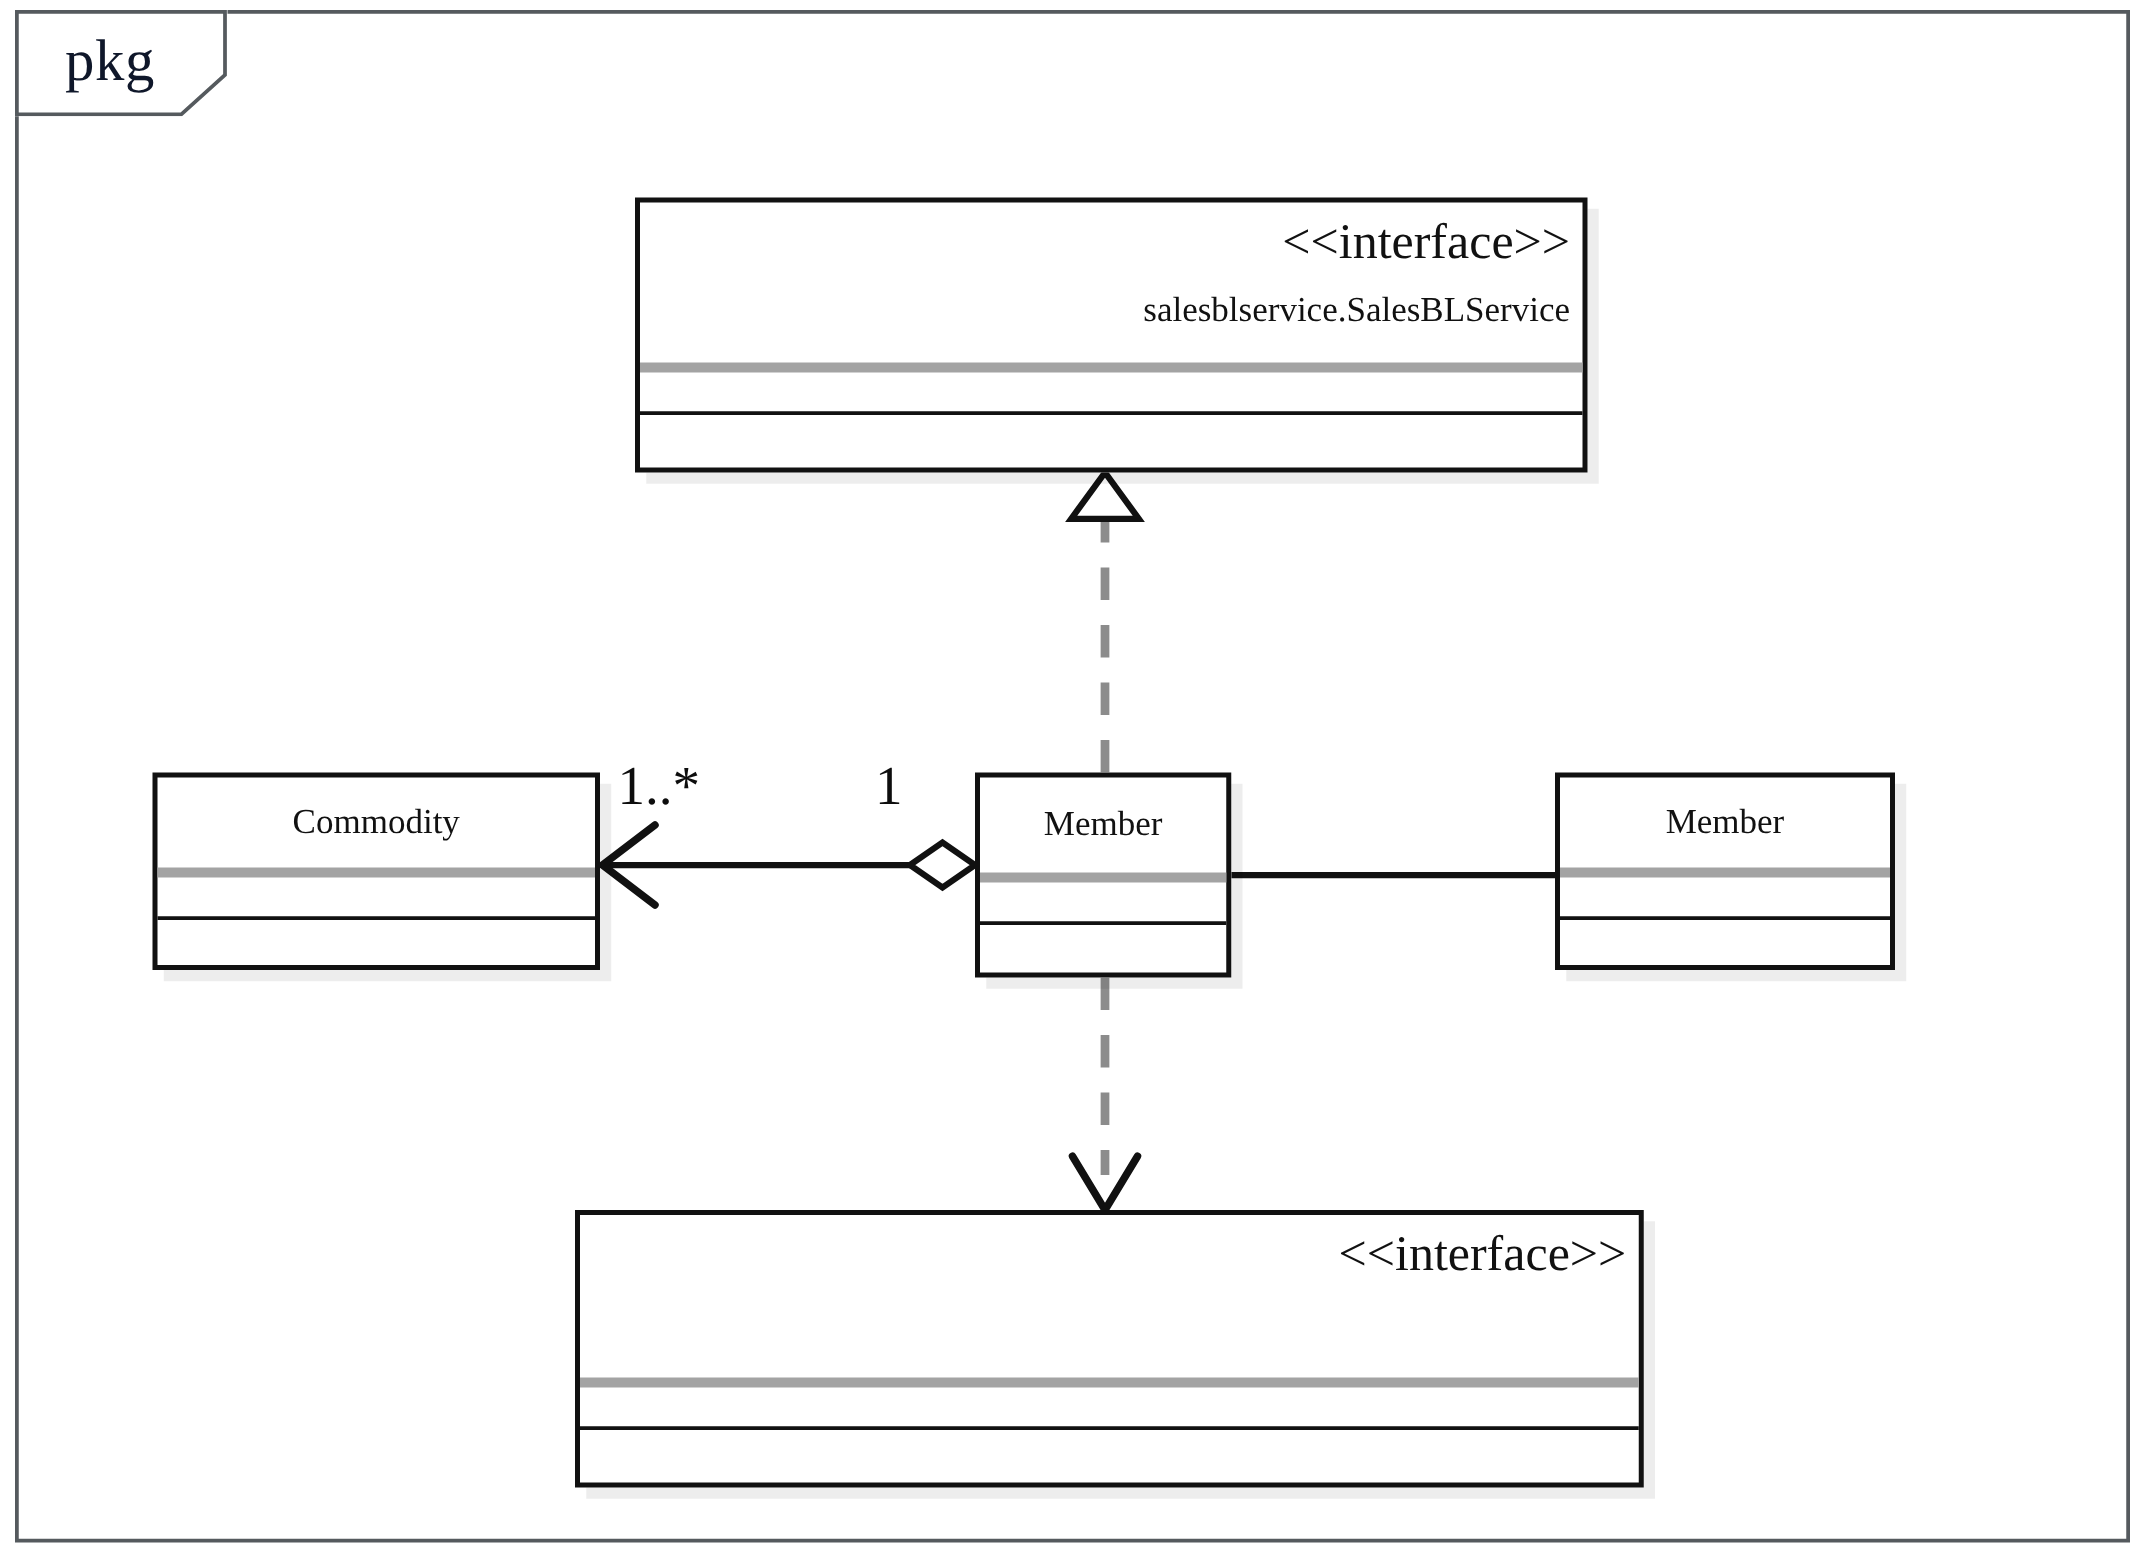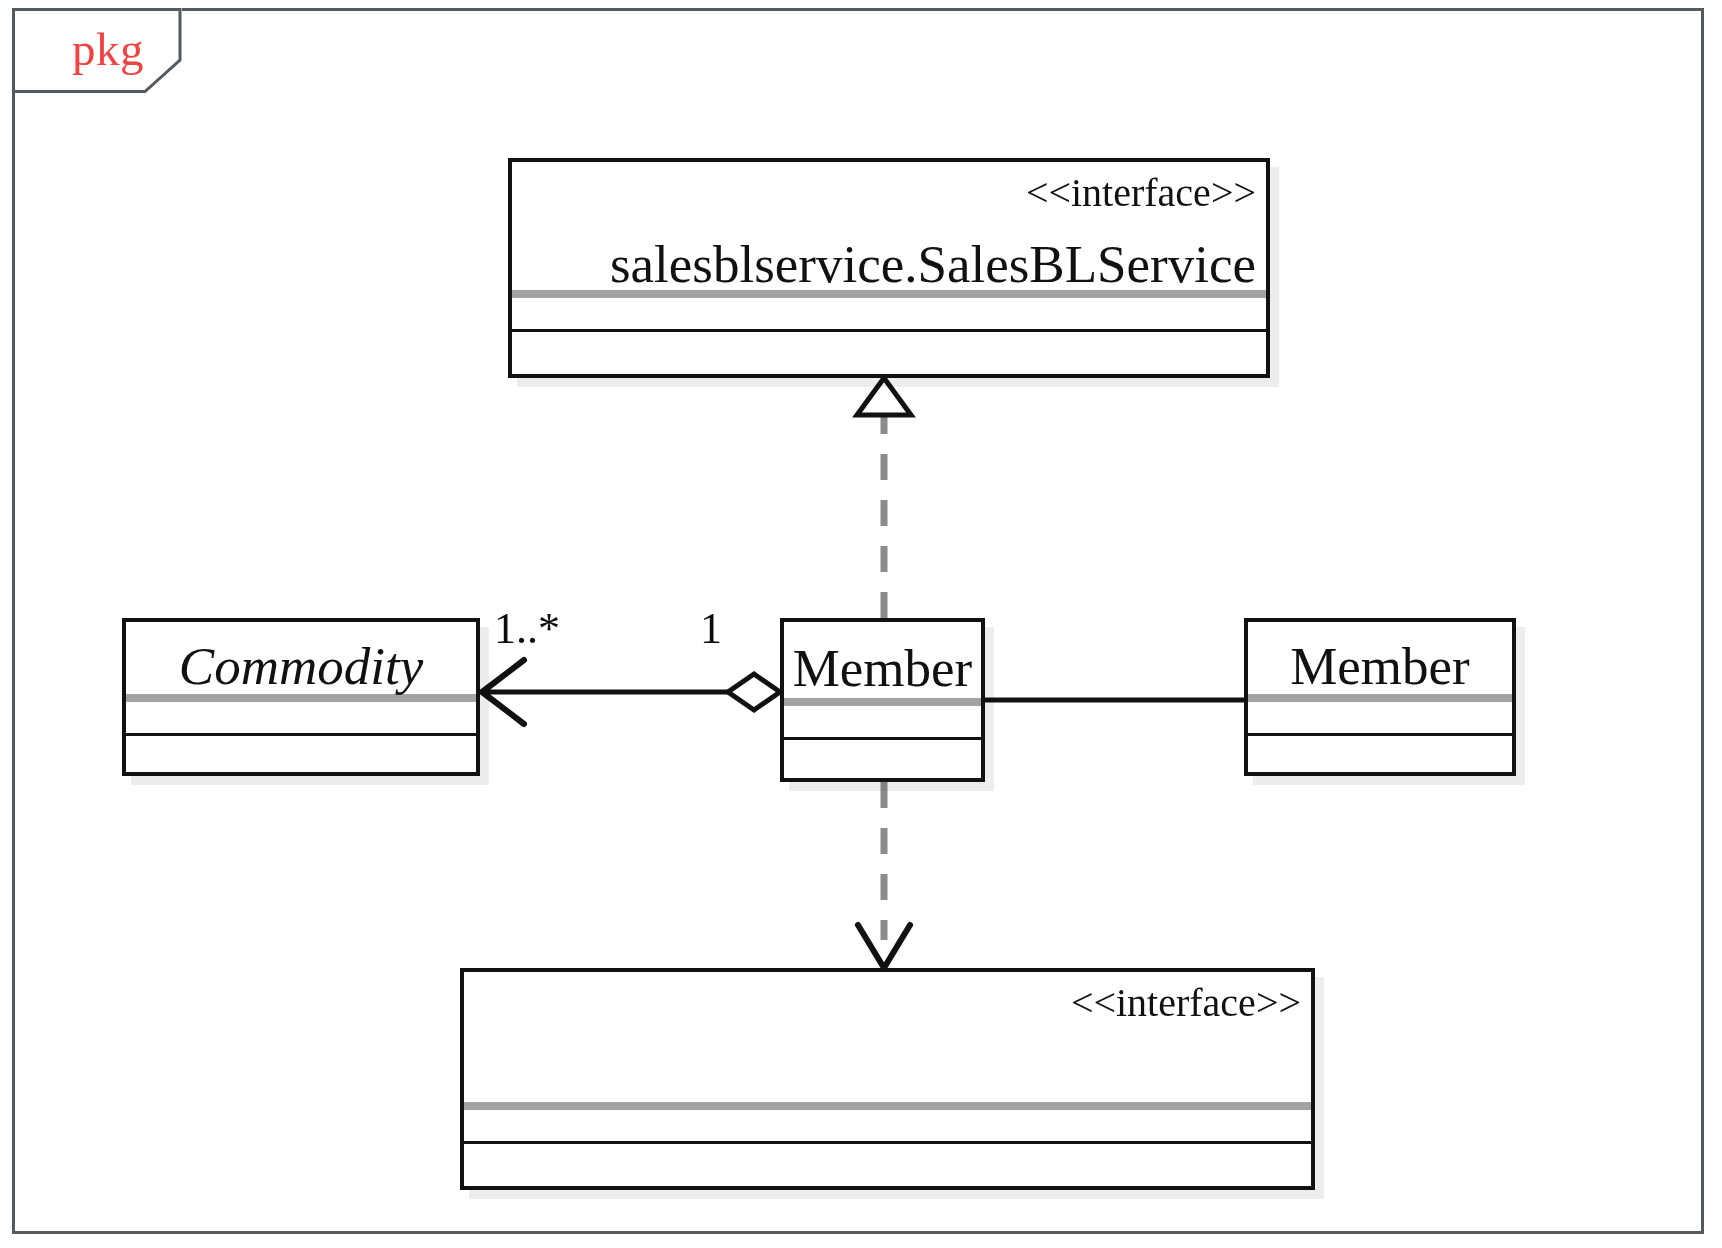--- a/index.html
+++ b/index.html
@@ -39,22 +39,21 @@
     background: #ffffff;
   }
   #pkg-tab svg { display:block; }
   #pkg-label {
     position: absolute;
     left: 40px;
     top: 13px;
     font-size: 47px;
     line-height: 56px;
     letter-spacing: .5px;
-    color: #ef4444;
-    margin-left: 20px;
+    color: #0f172a;
   }
 
   
   .uml-box {
     position: absolute;
     box-sizing: border-box;
     background: #ffffff;
     border: 4px solid #111111;
     box-shadow: 9px 9px 0 0 rgba(0,0,0,0.07);
   }
@@ -65,45 +64,44 @@
     border-bottom: 8px solid #a3a3a3;
   }
   .uml-name .stereotype {
     display: block;
     font-size: 40px;
     line-height: 54px;
     white-space: nowrap;
   }
   .uml-name .cls-name {
     display: block;
-    font-size: 53px;
+    font-size: 28px;
     line-height: 58px;
     white-space: nowrap;
-    margin-top: 15px;
   }
   .uml-attrs {
     box-sizing: border-box;
     border-bottom: 3px solid #111111;
   }
   .uml-ops {
     box-sizing: border-box;
   }
 
   
   #box-salesblservice { left: 508px; top: 158px; width: 762px; height: 220px; }
   #box-salesblservice .uml-name  { height: 136px; }
   #box-salesblservice .uml-attrs { height: 34px; }
   #box-salesblservice .uml-ops   { height: 43px; }
 
   #box-salesdataservice { left: 460px; top: 968px; width: 855px; height: 222px; }
   #box-salesdataservice .uml-name  { height: 138px; }
   #box-salesdataservice .uml-attrs { height: 34px; }
   #box-salesdataservice .uml-ops   { height: 43px; }
 
-  #box-commodity { left: 122px; top: 618px; width: 358px; height: 158px; font-style: italic; }
+  #box-commodity { left: 122px; top: 618px; width: 358px; height: 158px; }
   #box-commodity .uml-name  { height: 80px; }
   #box-commodity .uml-attrs { height: 34px; }
   #box-commodity .uml-ops   { height: 37px; }
 
   #box-sales { left: 780px; top: 618px; width: 205px; height: 164px; }
   #box-sales .uml-name  { height: 84px; }
   #box-sales .uml-attrs { height: 34px; }
   #box-sales .uml-ops   { height: 38px; }
 
   #box-member { left: 1244px; top: 618px; width: 272px; height: 158px; }

